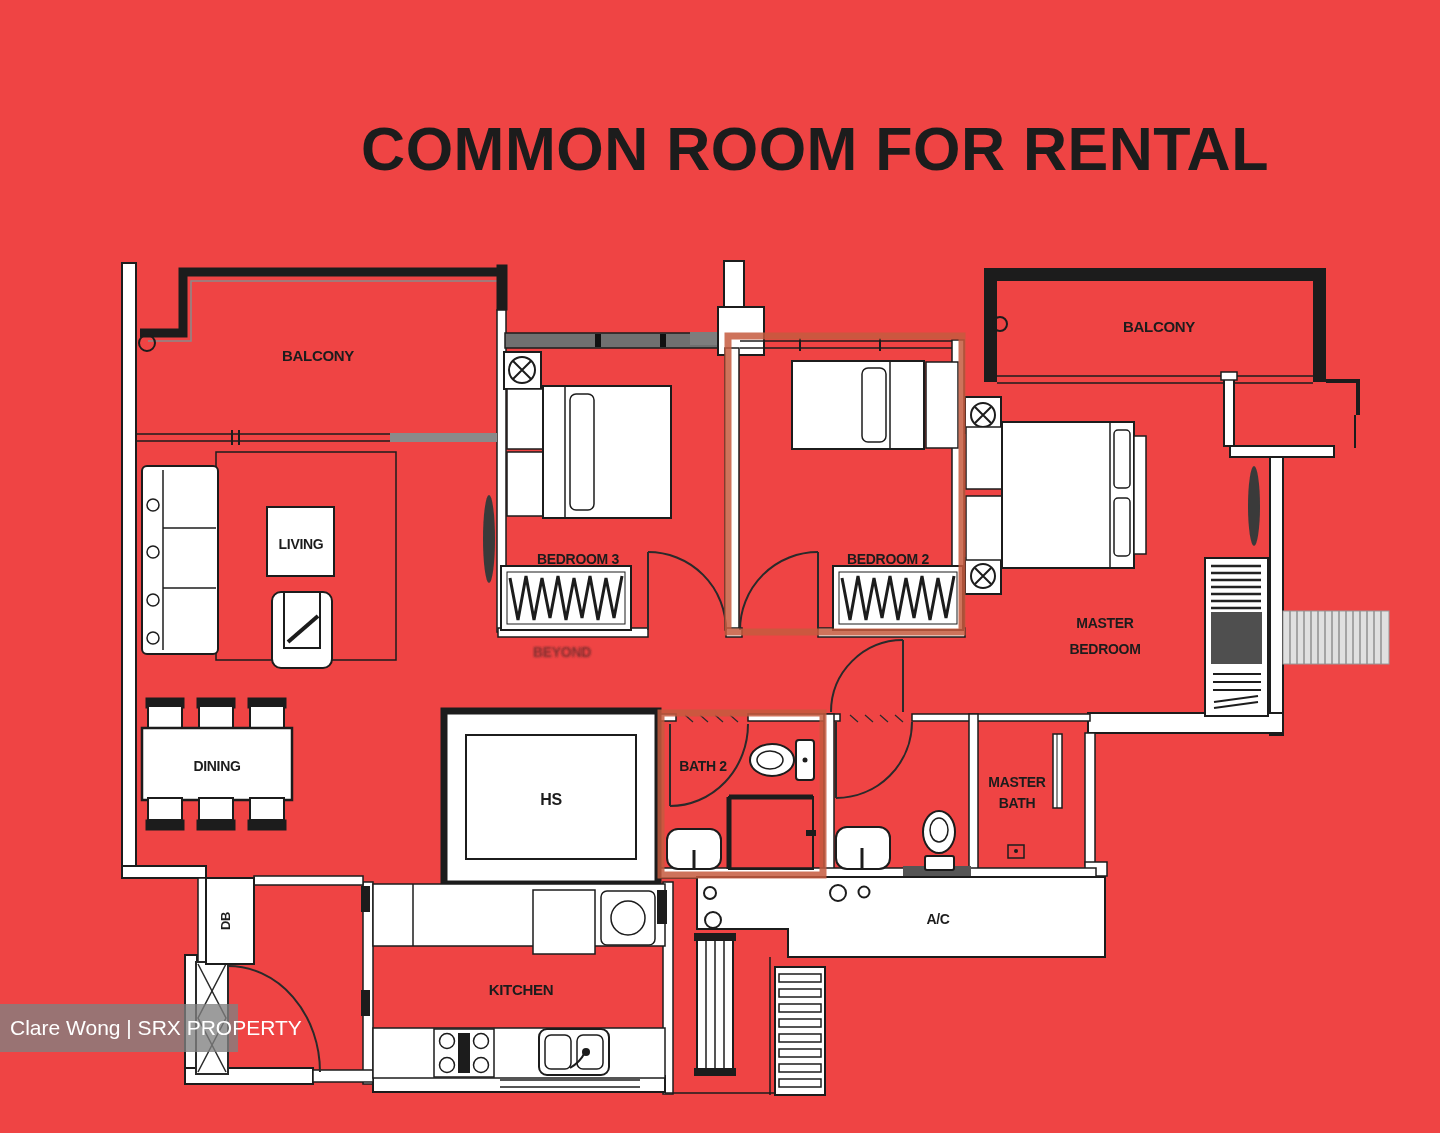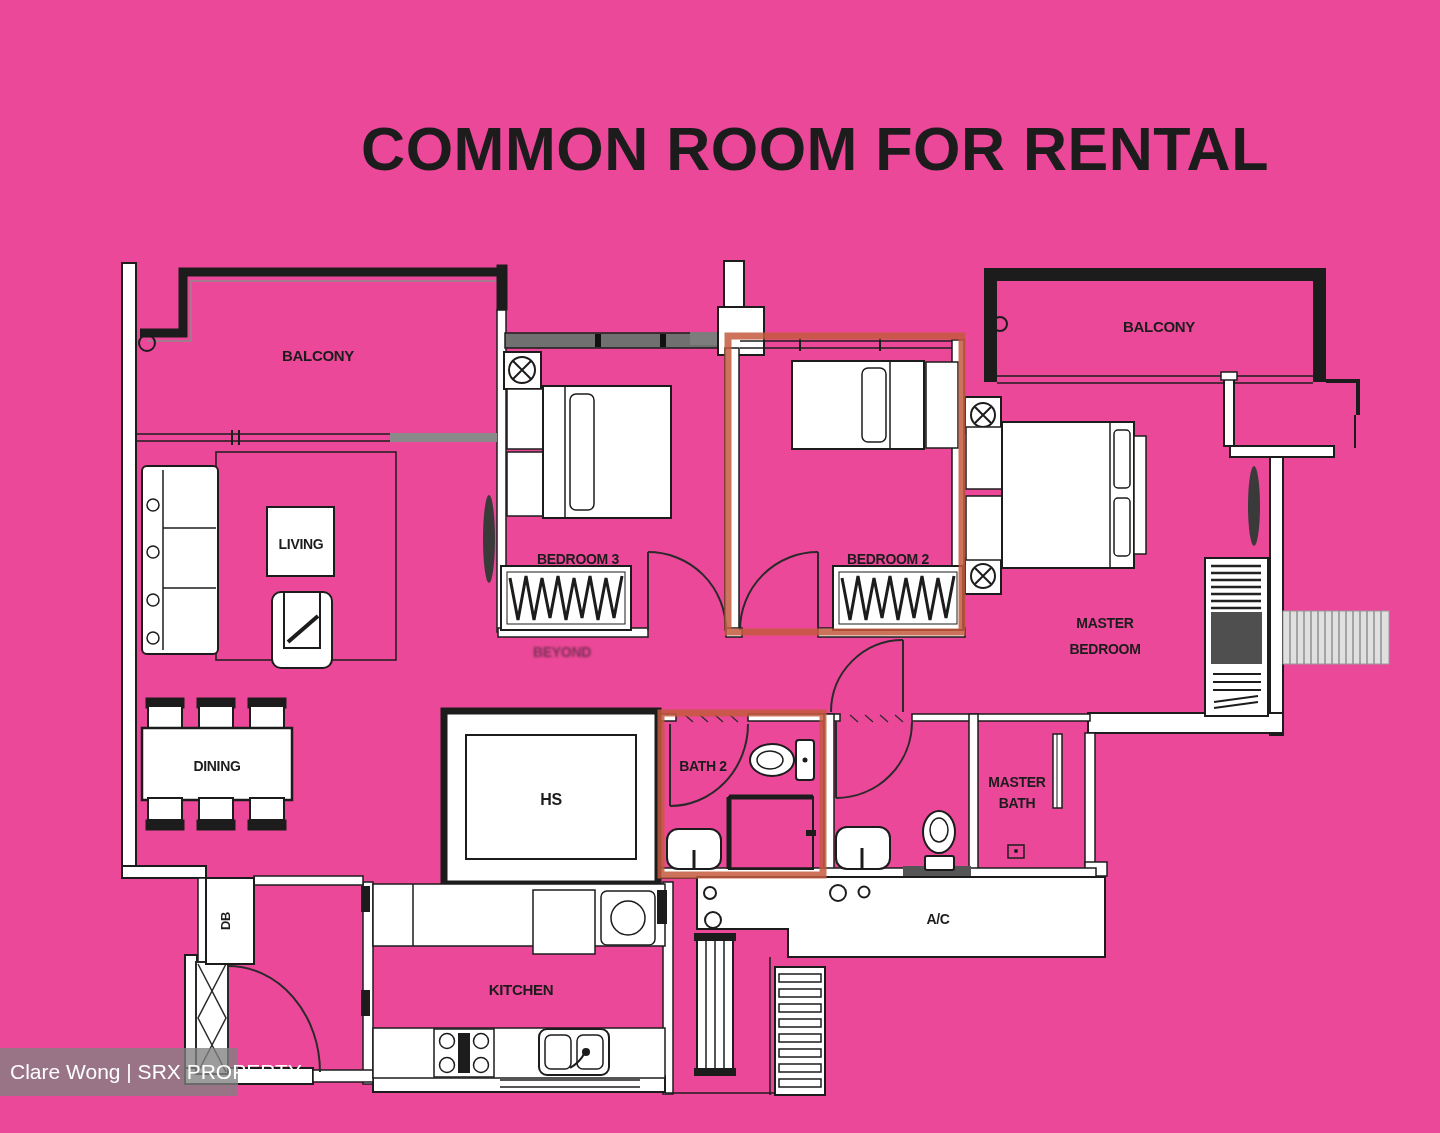--- a/index.html
+++ b/index.html
@@ -1,20 +1,20 @@
 <!DOCTYPE html>
 <html><head>
 <meta charset="utf-8">
 <style>
   html,body{margin:0;padding:0;background:#ffffff;}
-  .stage{position:relative;width:1440px;height:1133px;background:#ec4899;overflow:hidden;
+  .stage{position:relative;width:1440px;height:1133px;background:#ef4444;overflow:hidden;
          font-family:"Liberation Sans",sans-serif;text-align:right;}
   svg text{font-family:"Liberation Sans",sans-serif;fill:#1c1c1c;}
   .room-label{font-weight:bold;letter-spacing:-0.3px;}
-  .watermark{position:absolute;left:0;top:1048px;width:238px;height:48px;
+  .watermark{position:absolute;left:0;top:1004px;width:238px;height:48px;
              background:rgba(128,128,128,0.78);color:#ffffff;font-size:21px;
              line-height:48px;padding-left:10px;box-sizing:border-box;white-space:nowrap;}
 </style>
 </head>
 <body>
 
 <div class="stage">
 
 <svg width="1440" height="1133" viewBox="0 0 1440 1133">
   <defs>

